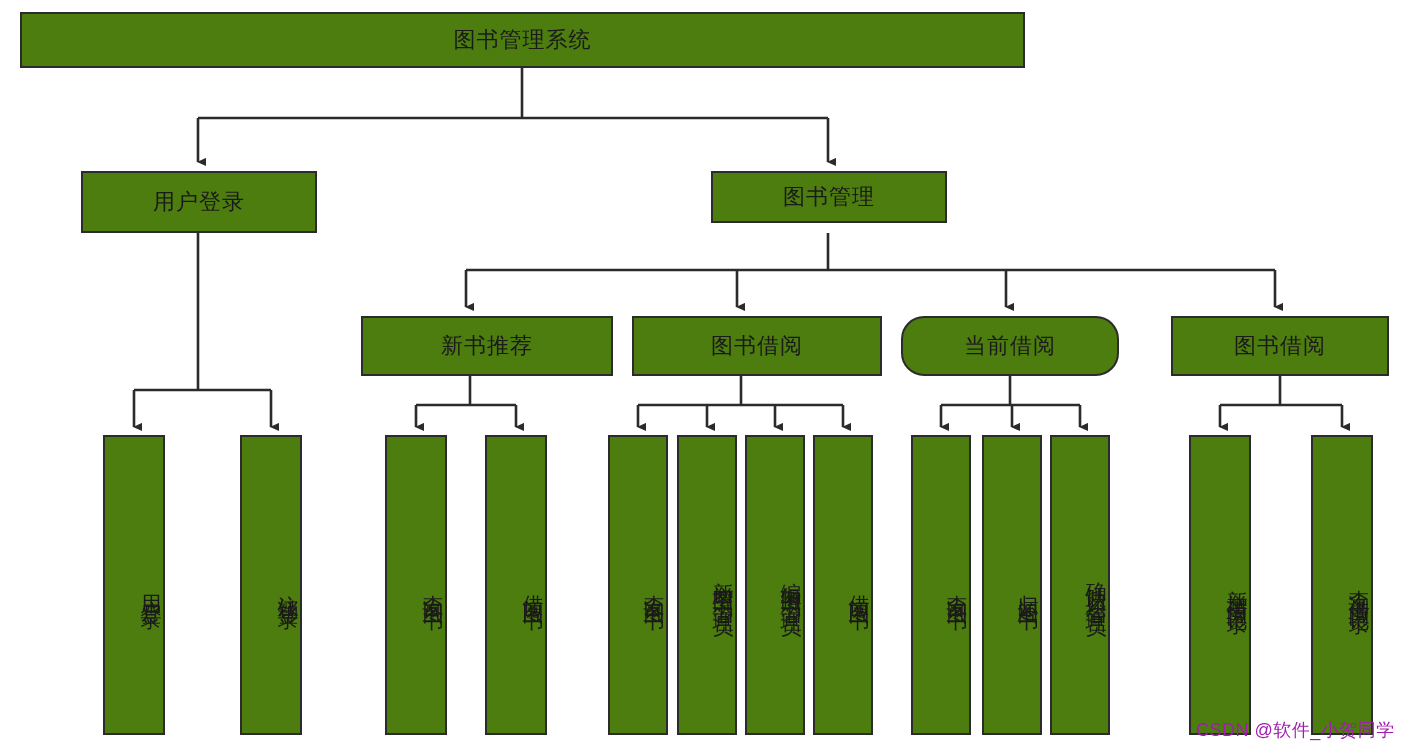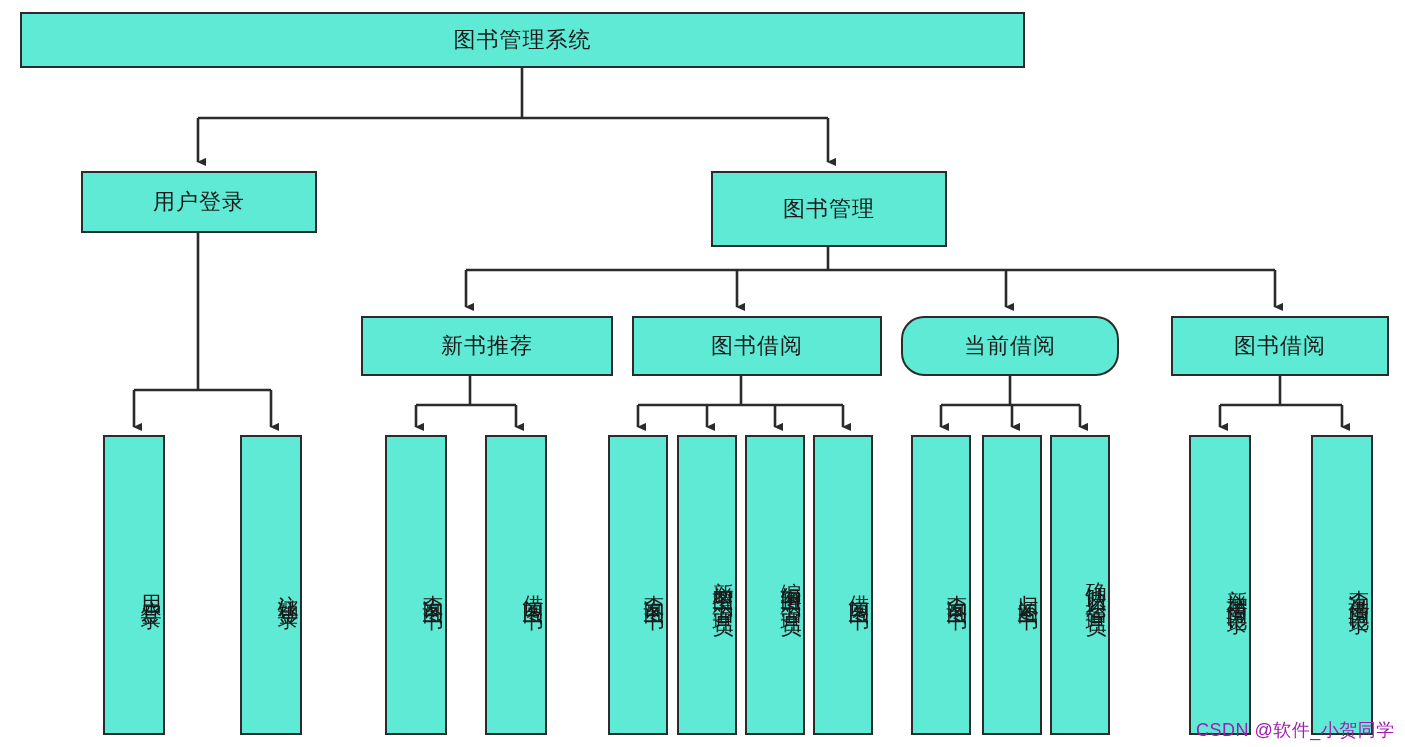--- a/index.html
+++ b/index.html
@@ -24,21 +24,21 @@
     left: 0;
     top: 0;
     width: 1405px;
     height: 747px;
     pointer-events: none;
   }
   .node {
     position: absolute;
     box-sizing: border-box;
     border: 2.5px solid #2b2b2b;
-    background: #5eead4;
+    background: #4d7c0f;
     color: #1a1a1a;
     display: flex;
     align-items: center;
     justify-content: center;
     letter-spacing: 1px;
   }
   .node.horiz {
     font-size: 22px;
     line-height: 1.1;
   }
@@ -115,21 +115,21 @@
       <line x1="1280" y1="376" x2="1280" y2="405"></line>
       <line x1="1220" y1="405" x2="1342" y2="405"></line>
       <line x1="1220" y1="405" x2="1220" y2="427" marker-end="url(#arrowhead)"></line>
       <line x1="1342" y1="405" x2="1342" y2="427" marker-end="url(#arrowhead)"></line>
     </g>
   </svg>
 
   <div class="node horiz" style="left:20px; top:12px; width:1005px; height:56px;">图书管理系统</div>
 
   <div class="node horiz" style="left:81px; top:171px; width:236px; height:62px;">用户登录</div>
-  <div class="node horiz" style="left:711px; top:171px; width:236px; height:76px;">图书管理</div>
+  <div class="node horiz" style="left:711px; top:171px; width:236px; height:52px;">图书管理</div>
 
   <div class="node horiz" style="left:361px; top:316px; width:252px; height:60px;">新书推荐</div>
   <div class="node horiz" style="left:632px; top:316px; width:250px; height:60px;">图书借阅</div>
   <div class="node horiz" style="left:901px; top:316px; width:218px; height:60px;border-radius:23px;">当前借阅</div>
   <div class="node horiz" style="left:1171px; top:316px; width:218px; height:60px;">图书借阅</div>
 
   <div class="node vert" style="left:103px; top:435px; width:62px; height:300px;">用户登录</div>
   <div class="node vert" style="left:240px; top:435px; width:62px; height:300px;">注销登录</div>
 
   <div class="node vert" style="left:385px; top:435px; width:62px; height:300px;">查询图书</div>

